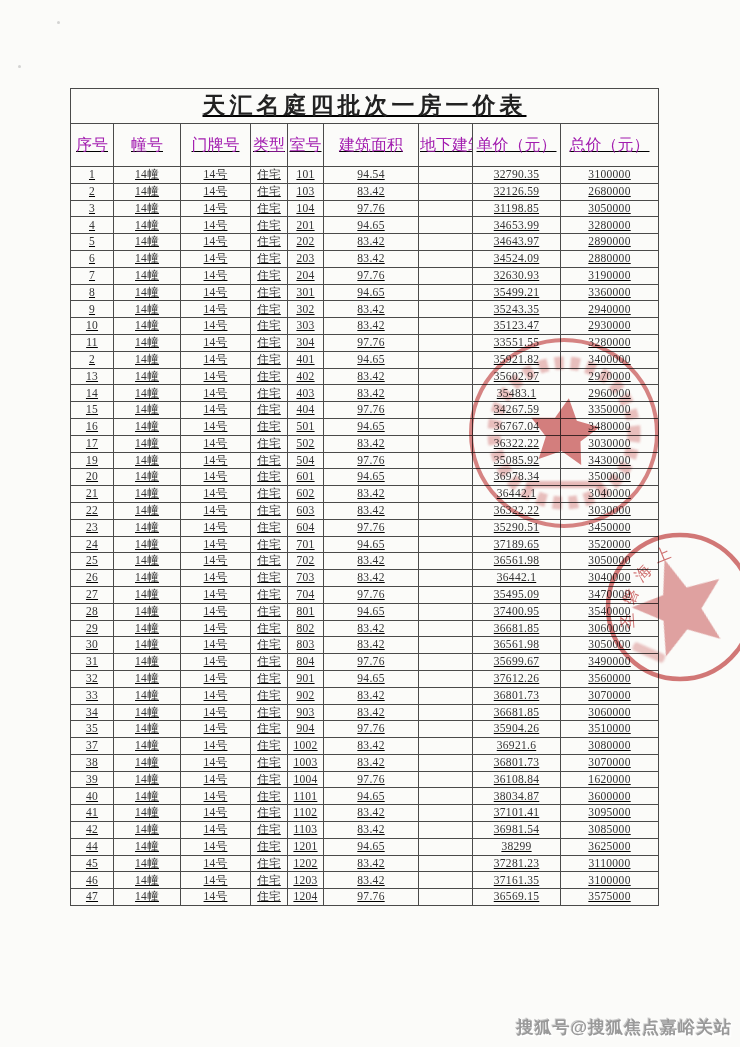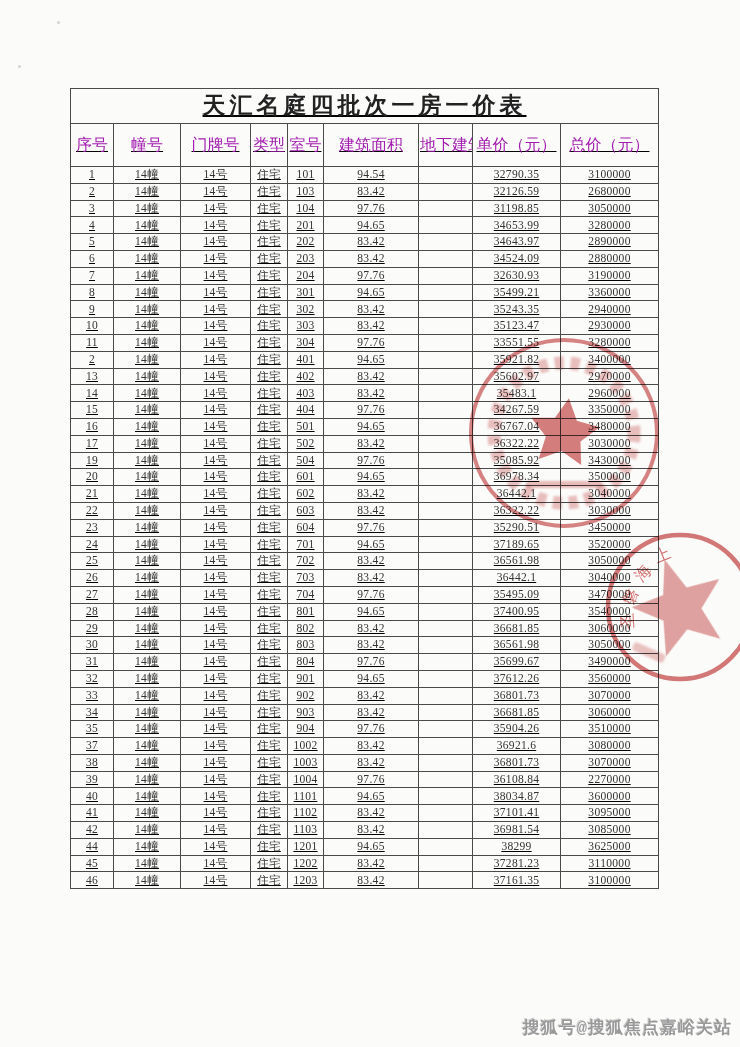--- a/index.html
+++ b/index.html
@@ -37,21 +37,21 @@
   }
 
   
   .stamp{position:absolute;mix-blend-mode:multiply;pointer-events:none;}
   #stamp1{left:464px;top:333px;filter:blur(.5px);opacity:.88;}
   #stamp2{left:596px;top:526px;filter:blur(.4px);opacity:.9;}
 
   
   .watermark{
     position:absolute;right:8px;bottom:8px;
-    font-family:Liberation Mono, monospace;
+    font-family:Liberation Sans, sans-serif;
     font-size:17px;font-weight:bold;letter-spacing:1px;
     color:#999;
     text-shadow:1px 1px 0 #fff,2px 2px 1px rgba(255,255,255,.8),-1px -1px 0 #c9c9c9;
   }
 </style>
 </head>
 <body>
 
 <div class="speck" style="left:57px;top:21px;"></div>
 <div class="speck" style="left:18px;top:65px;"></div>
@@ -484,21 +484,21 @@
         </tr>
         <tr class="data-row">
           <td>39</td>
           <td>14幢</td>
           <td>14号</td>
           <td>住宅</td>
           <td>1004</td>
           <td>97.76</td>
           <td></td>
           <td>36108.84</td>
-          <td>2270000</td>
+          <td>1620000</td>
         </tr>
         <tr class="data-row">
           <td>40</td>
           <td>14幢</td>
           <td>14号</td>
           <td>住宅</td>
           <td>1101</td>
           <td>94.65</td>
           <td></td>
           <td>38034.87</td>
@@ -551,20 +551,31 @@
         <tr class="data-row">
           <td>46</td>
           <td>14幢</td>
           <td>14号</td>
           <td>住宅</td>
           <td>1203</td>
           <td>83.42</td>
           <td></td>
           <td>37161.35</td>
           <td>3100000</td>
+        </tr>
+        <tr class="data-row">
+          <td>47</td>
+          <td>14幢</td>
+          <td>14号</td>
+          <td>住宅</td>
+          <td>1204</td>
+          <td>97.76</td>
+          <td></td>
+          <td>36569.15</td>
+          <td>3575000</td>
         </tr>
       </tbody>
   </table>
 </div>
 
 <svg id="stamp1" class="stamp" width="200" height="200" viewBox="0 0 200 200">
   <g stroke="#c54545" fill="none">
     <circle cx="100" cy="100" r="93" stroke-width="4" opacity=".75"></circle>
 
     <circle cx="100" cy="100" r="70" stroke-width="13" stroke-dasharray="9 7" opacity=".38" style="filter:blur(1.2px)"></circle>

